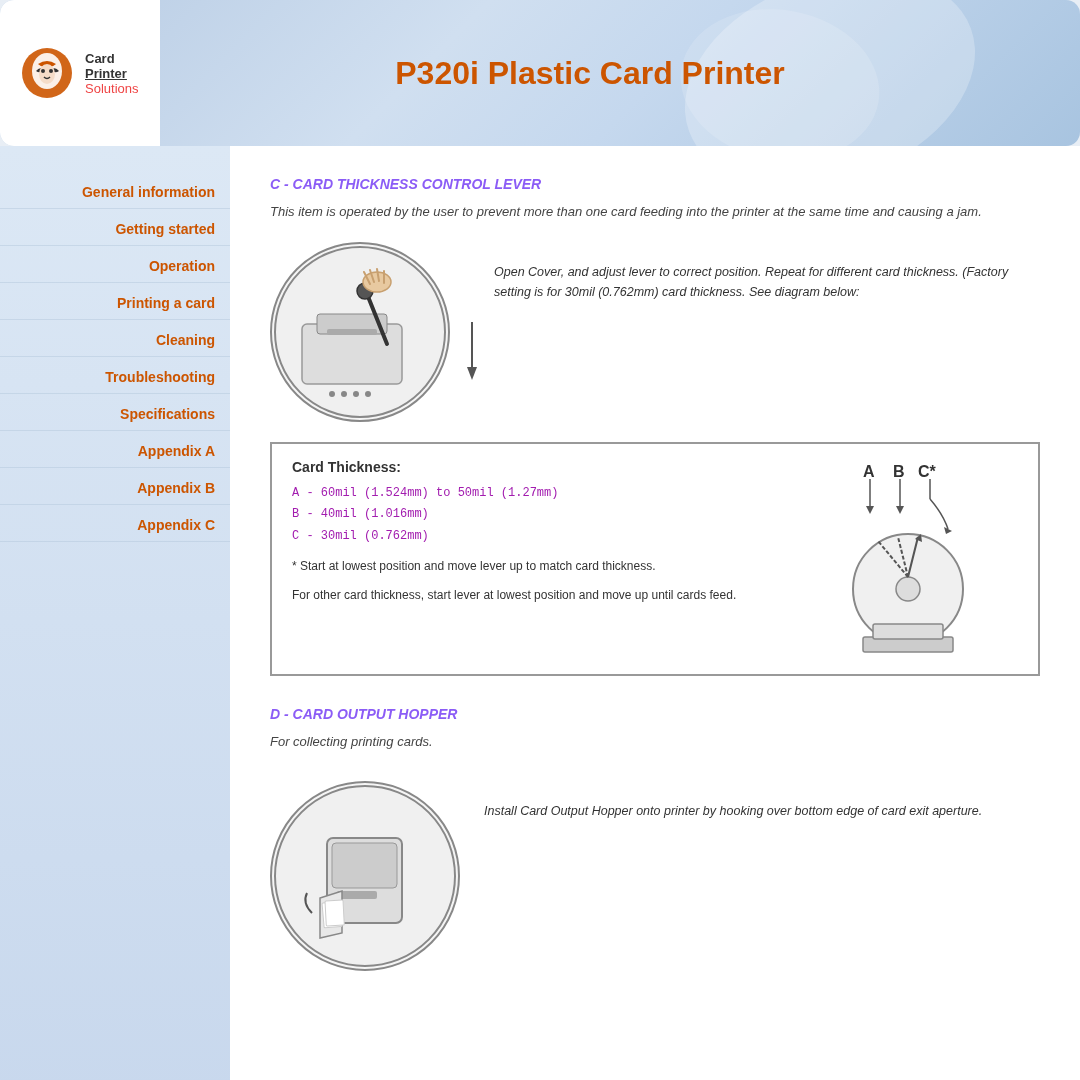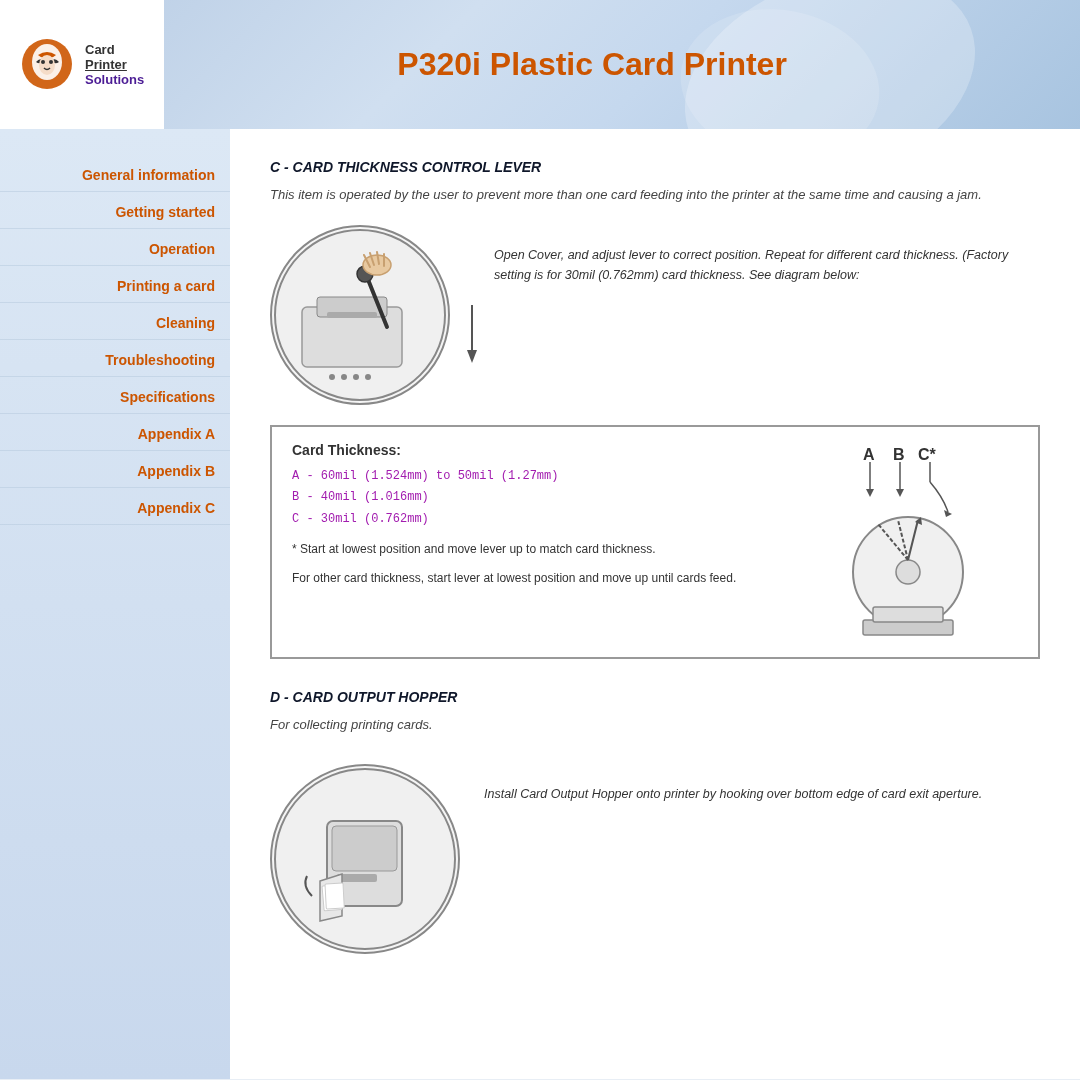--- a/index.html
+++ b/index.html
@@ -9,25 +9,26 @@
       height: 1080px;
       font-family: Arial, sans-serif;
       background: #e8eef5;
       overflow: hidden;
       position: relative;
     }
 
     
     .header {
       background: linear-gradient(135deg, #b8cce4 0%, #d0dff0 40%, #c5d8ee 60%, #a8c4e0 100%);
-      height: 129px;
+      height: 146px;
       display: flex;
       align-items: center;
       position: relative;
       overflow: hidden;
+      border-radius: 14px;
     }
 
     .header::before {
       content: '';
       position: absolute;
       top: -20px; right: 100px;
       width: 300px; height: 200px;
       background: rgba(255,255,255,0.25);
       border-radius: 50%;
       transform: rotate(-20deg);
@@ -107,21 +108,21 @@
       flex: 1;
       background: white;
       padding: 30px 40px;
       overflow-y: auto;
     }
 
     .section-title {
       font-size: 14px;
       font-weight: bold;
       font-style: italic;
-      color: #0f172a;
+      color: #8b5cf6;
       margin-bottom: 10px;
     }
 
     .section-desc {
       font-size: 13px;
       font-style: italic;
       color: #444;
       margin-bottom: 20px;
       line-height: 1.5;
     }
@@ -237,21 +238,21 @@
         <path d="M16 25 Q20 20 24 24 Q20 28 16 25Z" fill="#333"></path>
         <path d="M39 25 Q35 20 31 24 Q35 28 39 25Z" fill="#333"></path>
         <ellipse cx="27" cy="28" rx="8" ry="10" fill="#f5dcc8"></ellipse>
         <circle cx="23" cy="25" r="2" fill="#333"></circle>
         <circle cx="31" cy="25" r="2" fill="#333"></circle>
         <path d="M24 31 Q27 34 30 31" stroke="#333" stroke-width="1.5" fill="none"></path>
       </svg>
       <div>
         <div style="font-size:13px;font-weight:bold;color:#333;">Card</div>
         <div style="font-size:13px;font-weight:bold;color:#333;text-decoration:underline;">Printer</div>
-        <div style="font-size:13px;font-weight:bold;color:#4c1d95;text-align:center;">Solutions</div>
+        <div style="font-size:13px;font-weight:normal;color:#ef4444;text-align:center;">Solutions</div>
       </div>
     </div>
   </div>
   <div class="header-title">P320i Plastic Card Printer</div>
 </div>
 
 <div class="main-layout">
 
   <nav class="sidebar">
     <a class="sidebar-item" href="#">General information</a>

